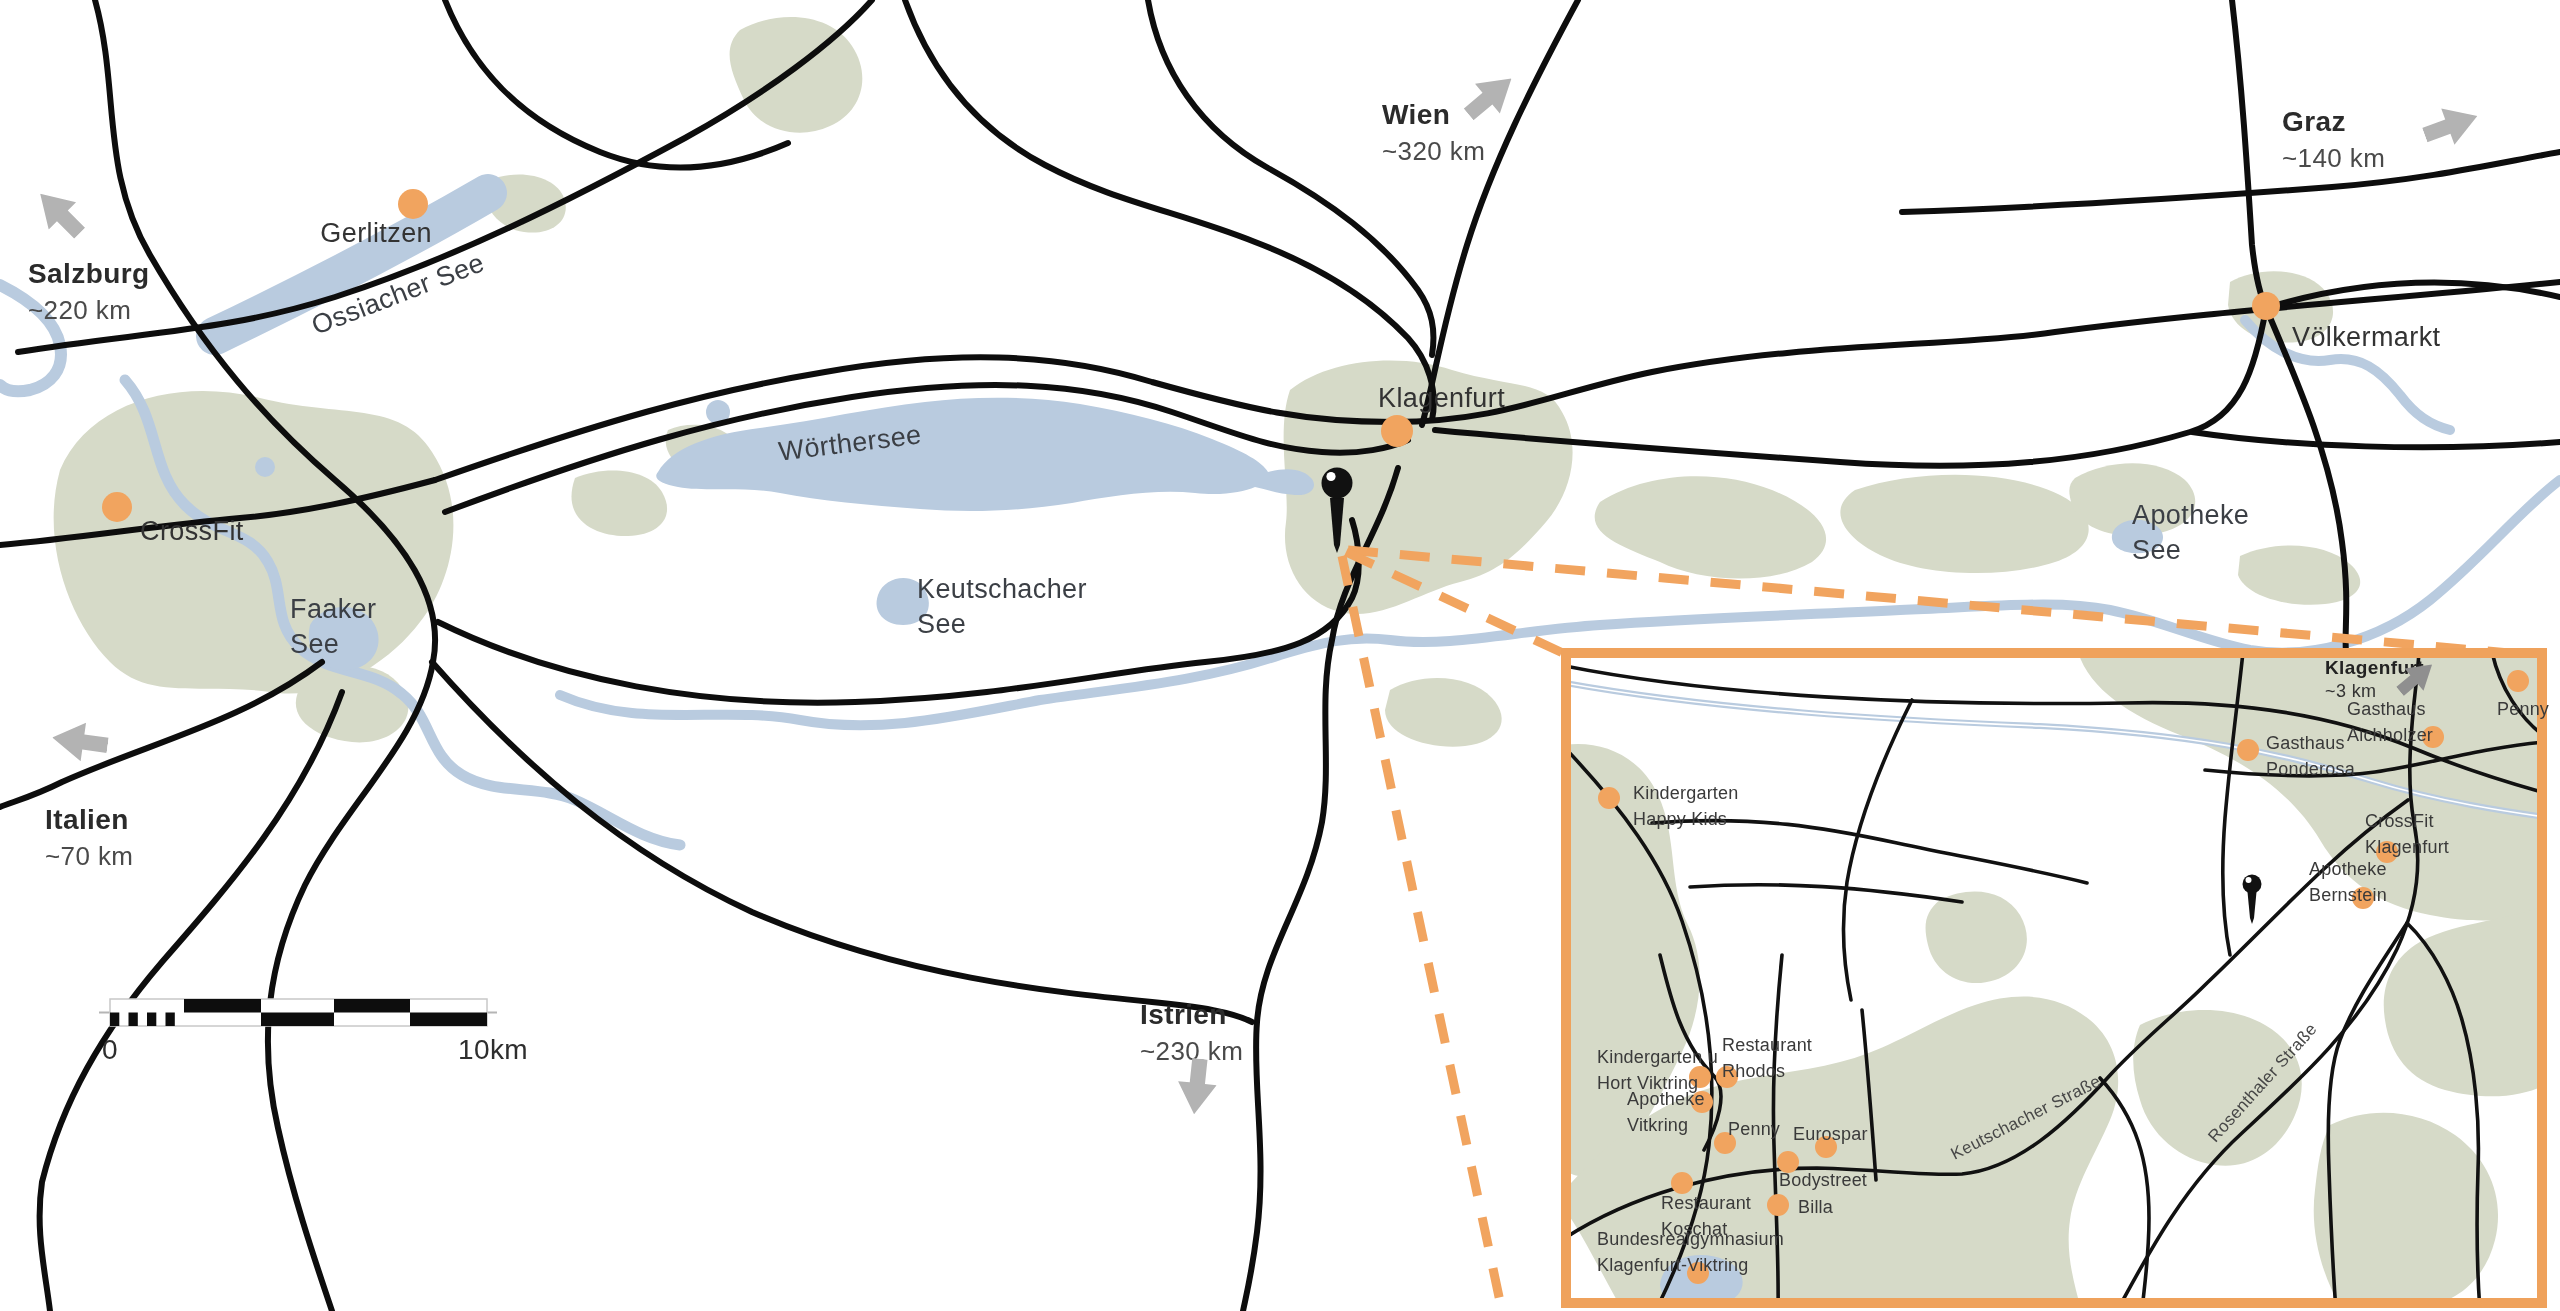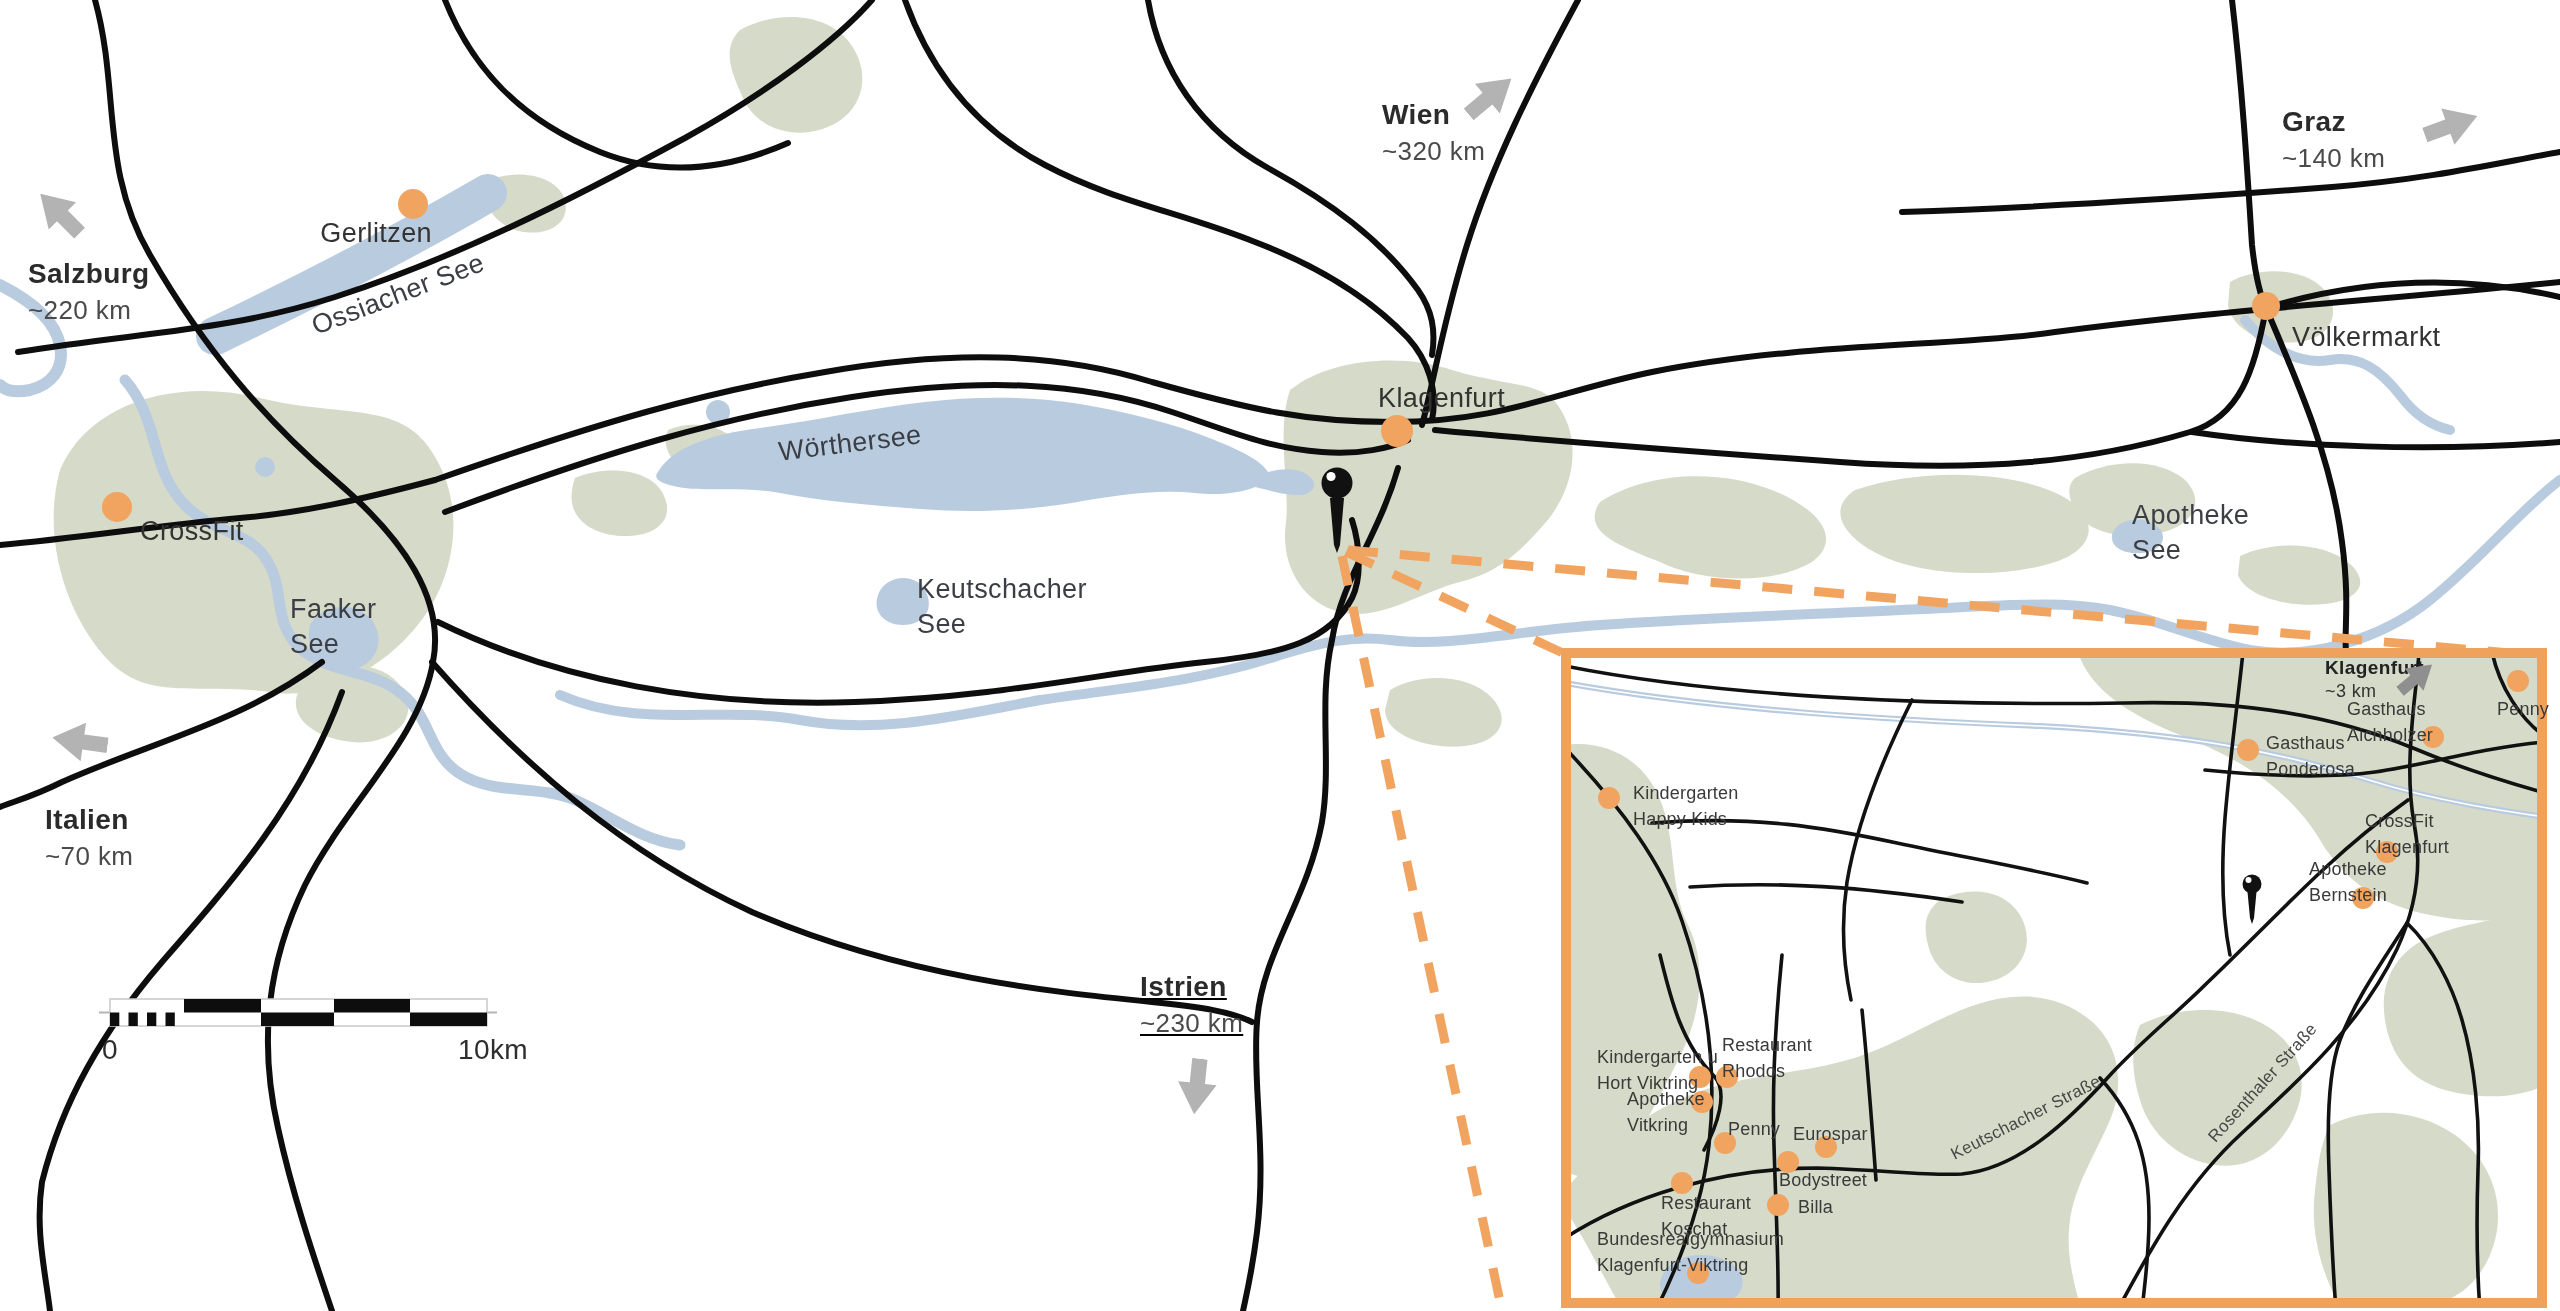--- a/index.html
+++ b/index.html
@@ -199,21 +199,21 @@
         <div class="dir" style="position: absolute; left: 2262px; top: 104px; margin-left: 20px;">
           <div class="dir-name">Graz</div>
           <div class="dir-dist">~140 km</div>
         </div>
         <div class="arrow" style="width: 56px; height: 45px; left: 2423px; top: 102.5px; transform: rotate(-20deg);"></div>
         <div class="dir" style="position: absolute; left: 45px; top: 770px; margin-top: 32px;">
           <div class="dir-name">Italien</div>
           <div class="dir-dist">~70 km</div>
         </div>
         <div class="arrow" style="width: 56px; height: 45px; left: 52px; top: 718.5px; transform: rotate(188deg);"></div>
-        <div class="dir" style="position: absolute; left: 1140px; top: 969px; text-decoration: underline;">
+        <div class="dir" style="position: absolute; left: 1140px; top: 997px;">
           <div class="dir-name">Istrien</div>
           <div class="dir-dist">~230 km</div>
         </div>
         <div class="arrow" style="width: 56px; height: 45px; left: 1169px; top: 1063.5px; transform: rotate(96deg);"></div>
         <div class="dir" style="position: absolute; left: 2325px; top: 655px;">
           <div class="inset-head-name">Klagenfurt</div>
           <div class="inset-head-dist">~3 km</div>
         </div>
         <div class="arrow dark" style="width: 42px; height: 34px; left: 2395px; top: 661px; transform: rotate(-40deg);"></div>
       </div>

